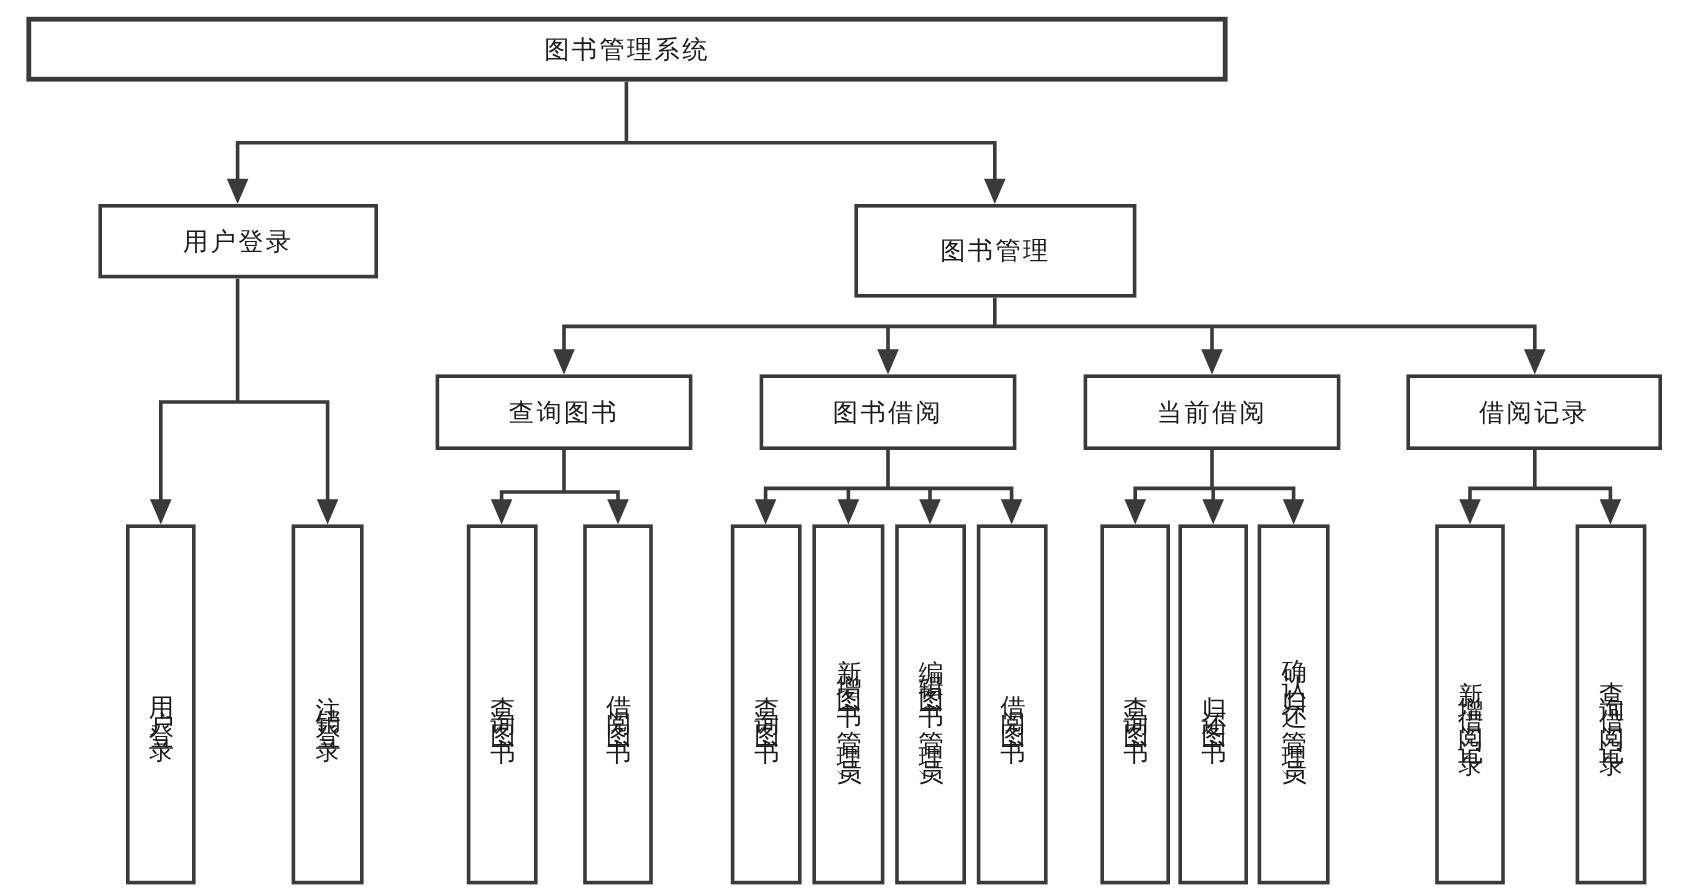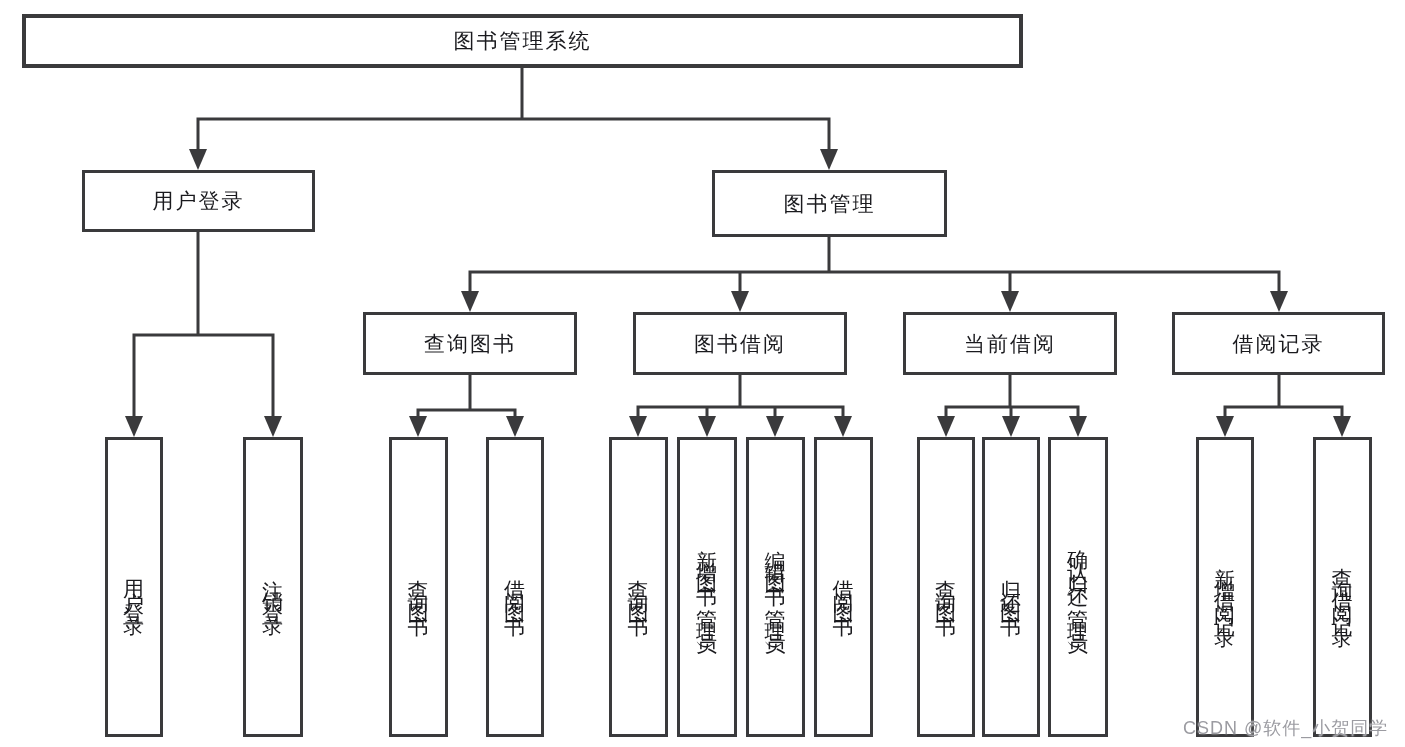--- a/index.html
+++ b/index.html
@@ -111,21 +111,21 @@
     <polygon points="1333,416 1351,416 1342,437"></polygon>
   </svg>
 
   <div class="node root" style="left:22px; top:14px; width:1001px; height:54px;">
     <span>图书管理系统</span>
   </div>
 
   <div class="node" style="left:82px; top:170px; width:233px; height:62px;">
     <span>用户登录</span>
   </div>
-  <div class="node" style="left:712px; top:170px; width:235px; height:67px;">
+  <div class="node" style="left:712px; top:170px; width:235px; height:78px;">
     <span>图书管理</span>
   </div>
 
   <div class="node" style="left:363px; top:312px; width:214px; height:63px;">
     <span>查询图书</span>
   </div>
   <div class="node" style="left:633px; top:312px; width:214px; height:63px;">
     <span>图书借阅</span>
   </div>
   <div class="node" style="left:1172px; top:312px; width:213px; height:63px;">
@@ -172,15 +172,14 @@
     <span class="vtext">确认归还（管理员）</span>
   </div>
 
   <div class="node leaf" style="left:1196px; width:58px;">
     <span class="vtext">新增借阅记录</span>
   </div>
   <div class="node leaf" style="left:1313px; width:59px;">
     <span class="vtext">查询借阅记录</span>
   </div>
 
-  <div id="watermark">CSDN @软件_小贺同学</div>
 
 </div>
 
 </body></html>

